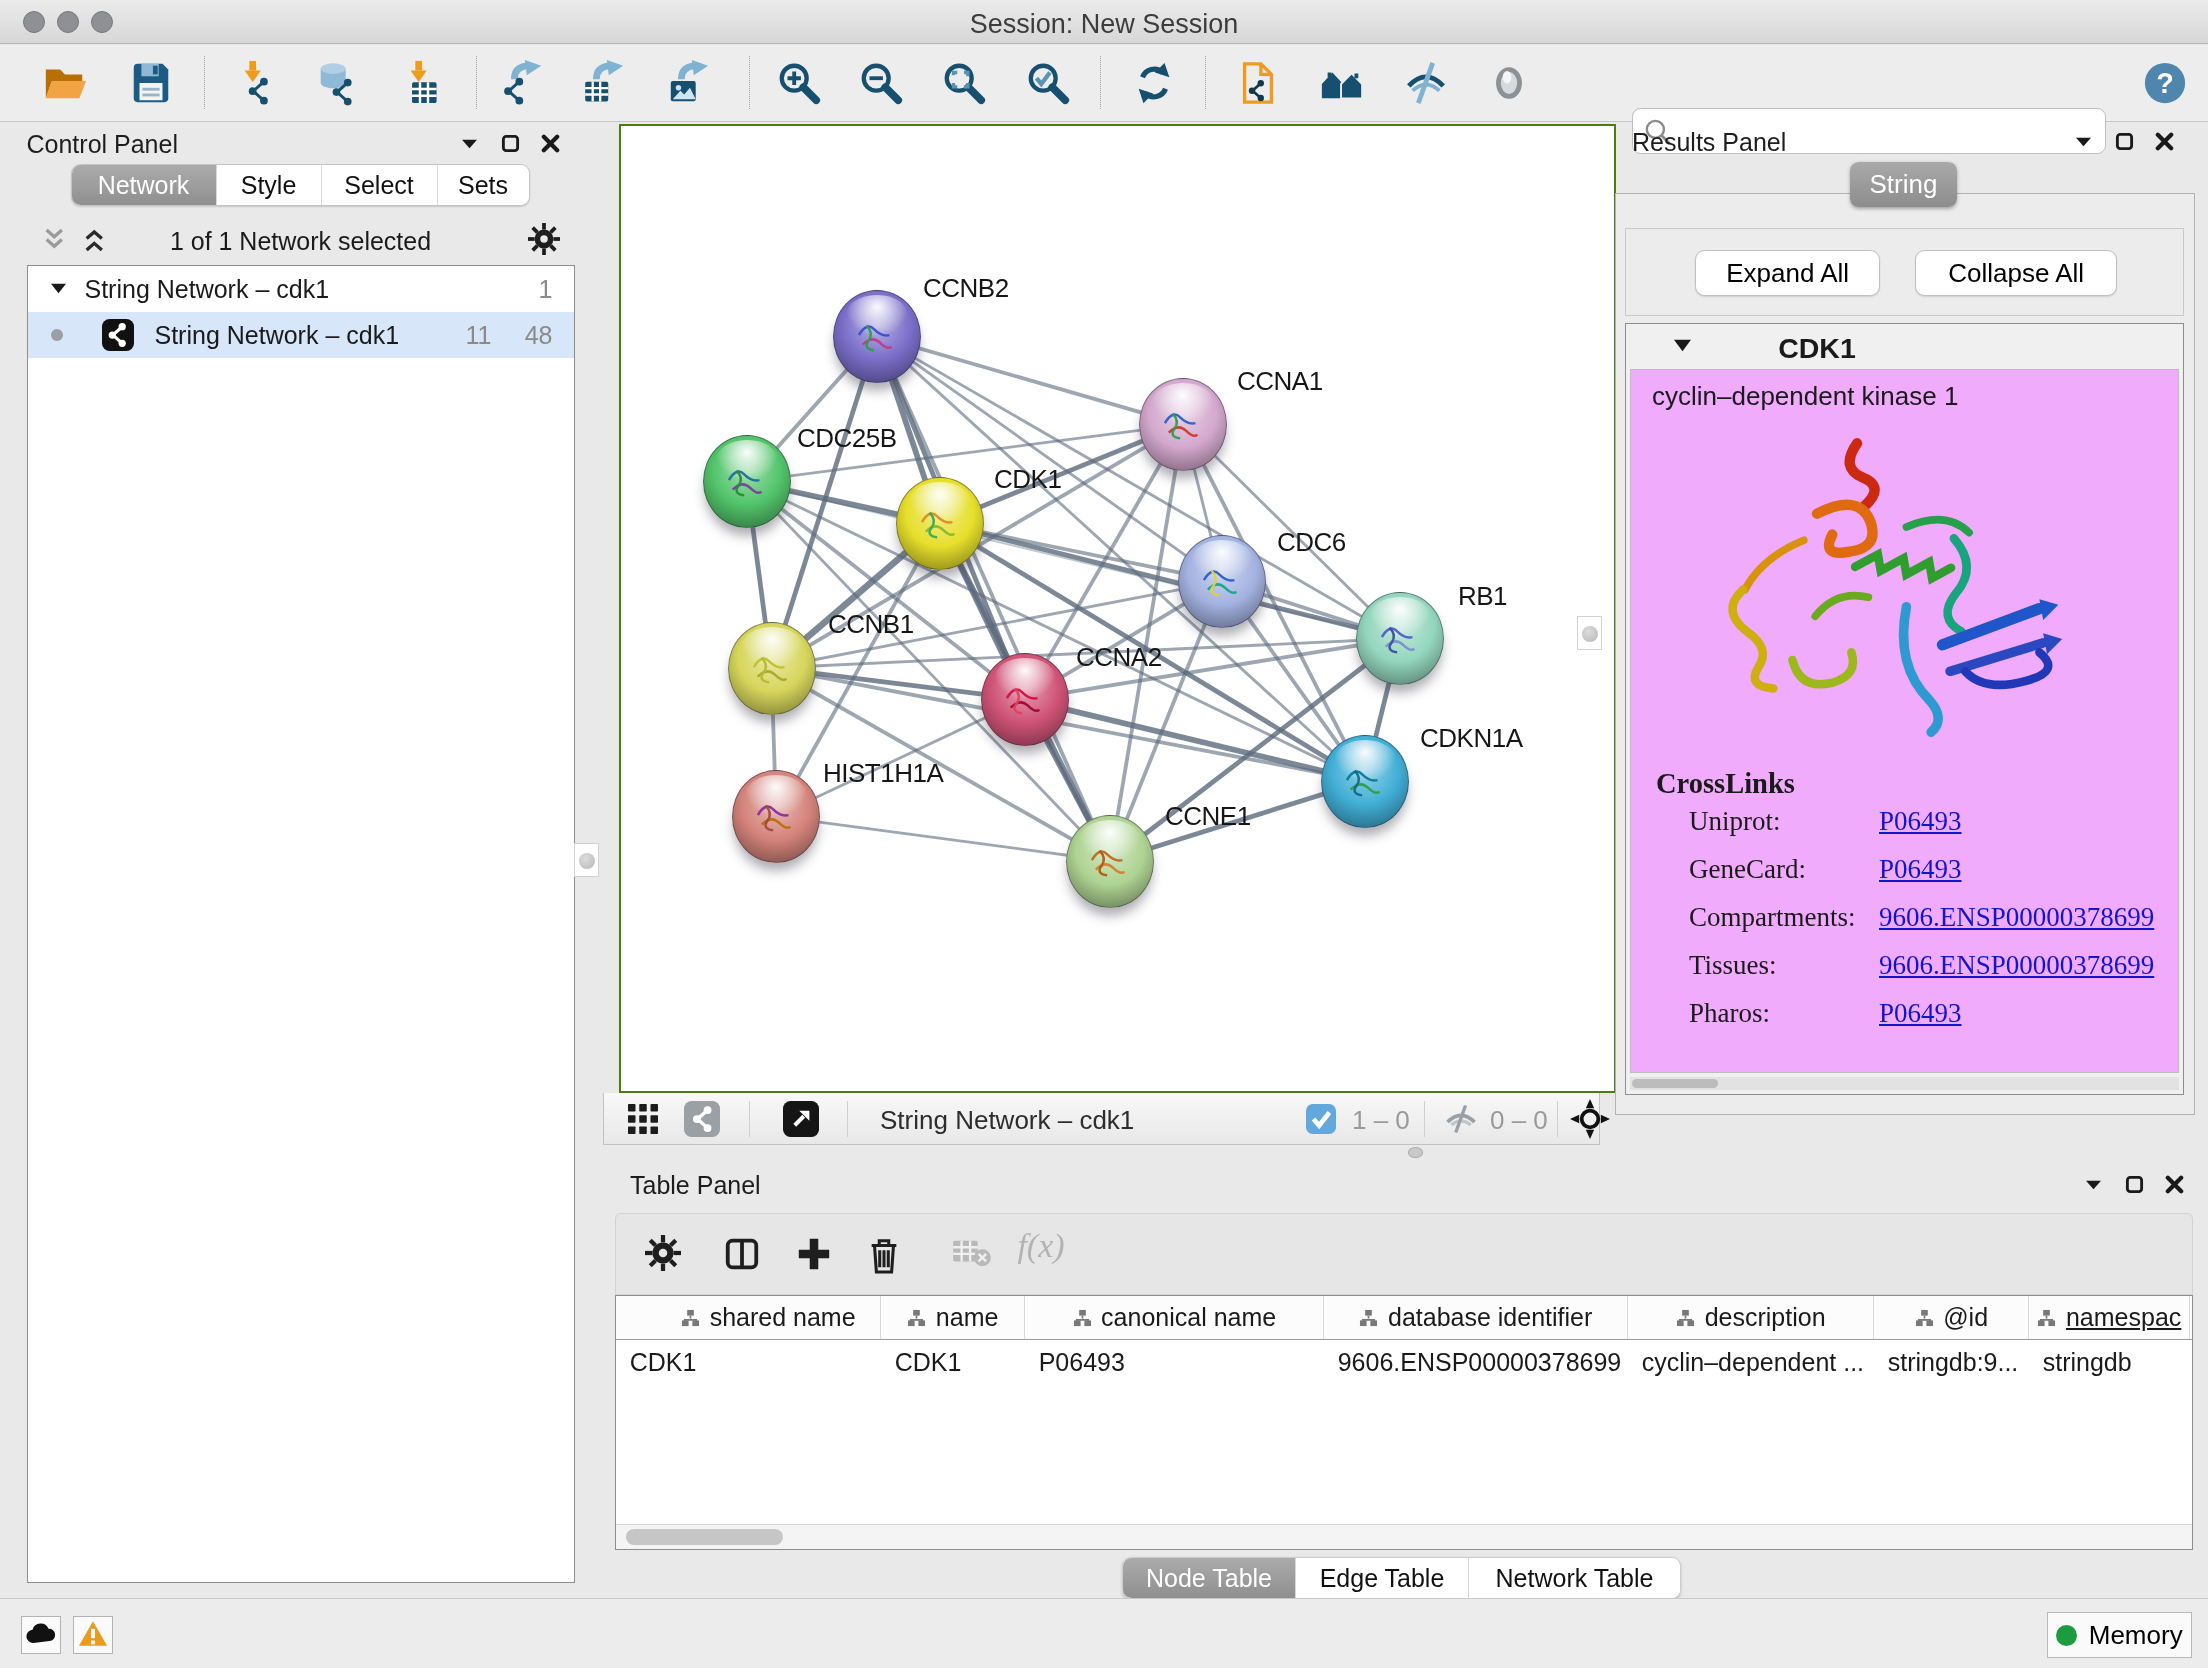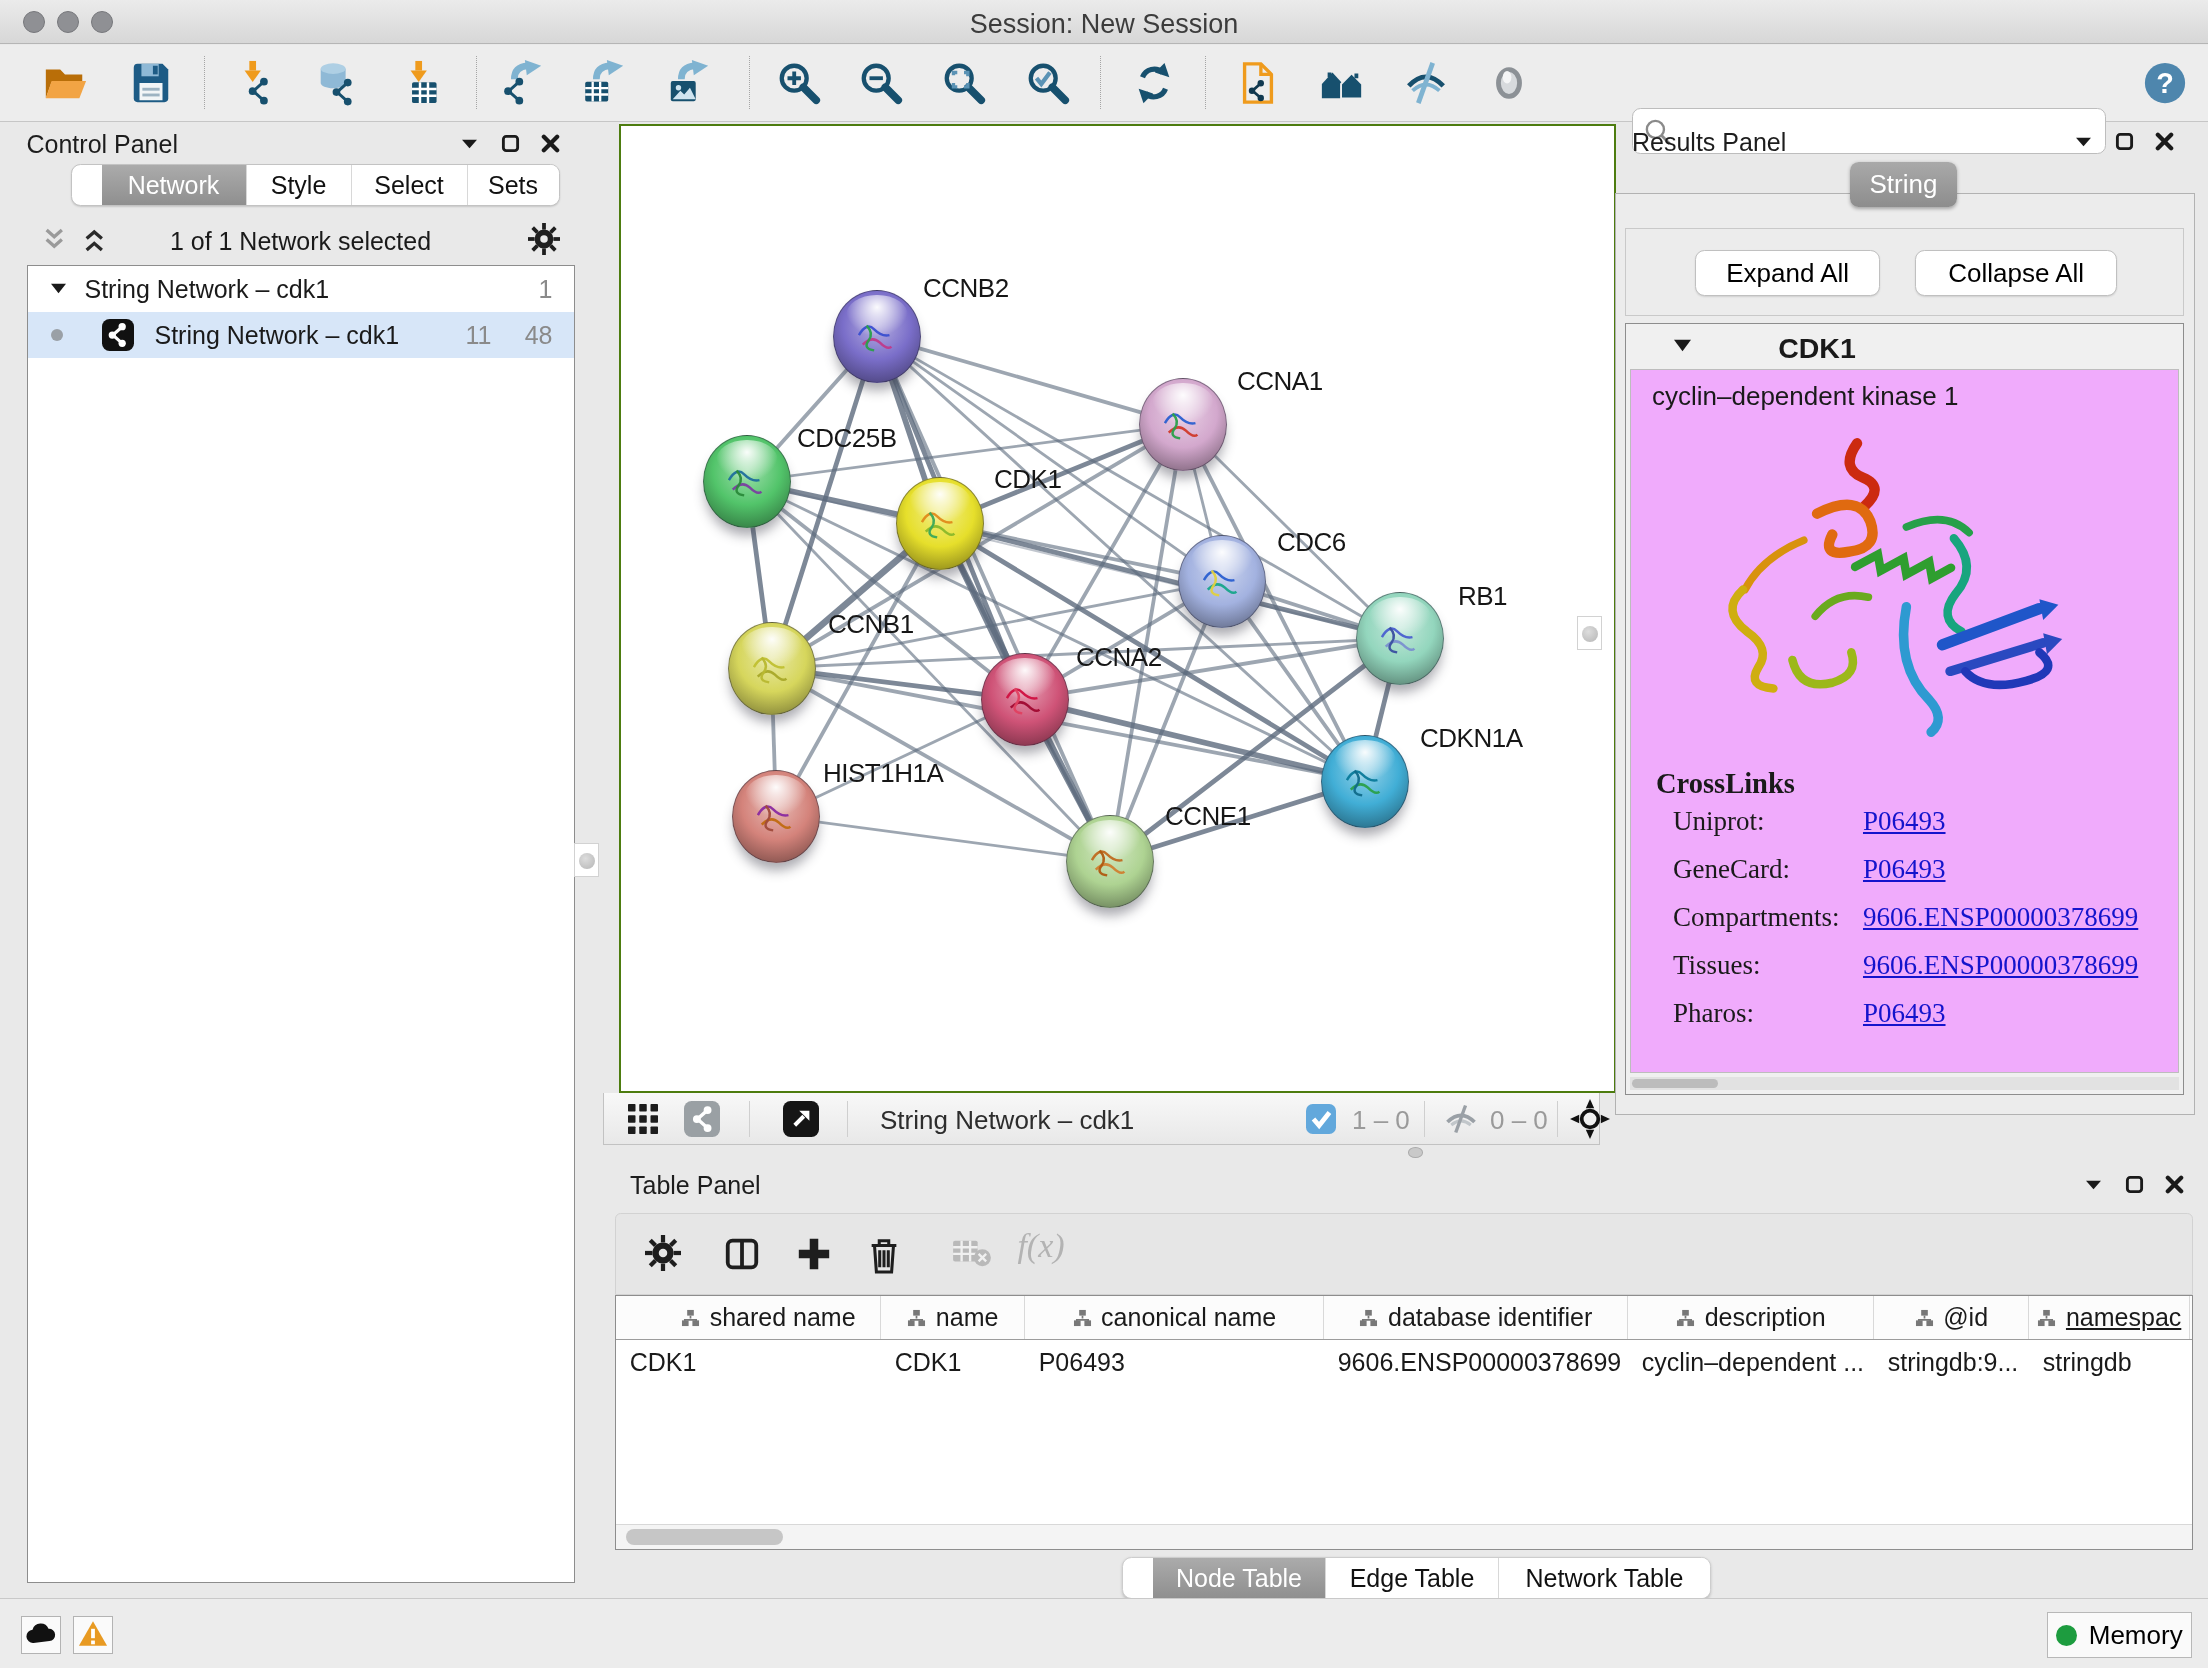--- a/index.html
+++ b/index.html
@@ -27,21 +27,21 @@
   .ph-icons { position:absolute; display:flex; gap:21px; align-items:center; }
   .ph-icons svg { display:block; }
 
   
   .control-panel { position:absolute; left:9.5px; top:126px; width:582px; height:1461px; }
   .cp-head { position:relative; height:34px; }
   .cp-title { position:absolute; left:17px; top:3.8px; }
   .seg-tabs { position:absolute; left:61px; top:38px; height:42px; display:flex; background:#fff; border:1px solid #c3c3c3; border-radius:9.5px; overflow:hidden; box-shadow:0 1px 1.9px rgba(0,0,0,.15); }
   .seg-tab { height:100%; display:flex; align-items:center; justify-content:center; font-size:25px; color:#111; background:#fff; border-right:1px solid #d8d8d8; cursor:pointer; }
   .seg-tab:last-child { border-right:none; }
-  .seg-tab.active { background:linear-gradient(#ababab,#8f8f8f); color:#fff;margin-left:30px; }
+  .seg-tab.active { background:linear-gradient(#ababab,#8f8f8f); color:#fff; }
   .cp-selrow { position:absolute; left:17px; top:91px; width:548px; height:44px; }
   .cp-selrow .txt { position:absolute; left:0; right:0; top:9.5px; text-align:center; font-size:25px; }
   .cp-list { position:absolute; left:17px; top:139px; width:548px; bottom:3.8px; background:#fff; border:1.9px solid #8d8d8d; }
   .net-row { position:relative; height:46px; font-size:25px; }
   .net-row .count { position:absolute; color:#8a8a8a; }
   .net-row.child { background:#d7e6f8; }
   .string-chip { position:absolute; width:32px; height:32px; border-radius:7.6px; background:#111; top:6.7px; }
   .string-chip svg { width:25px; height:25px; margin:3.8px; }
 
   
@@ -78,21 +78,21 @@
   .rp-btn { position:absolute; top:21px; height:46px; background:#fff; border:1px solid #c0c0c0; border-radius:9.5px;
     font-size:26px; font-family:"Liberation Sans",sans-serif; cursor:pointer; box-shadow:0 1px 1.9px rgba(0,0,0,.12); }
   .rp-section { position:absolute; left:9.5px; top:129px; width:559px; height:772px; background:#f0f0f0; border:1.9px solid #8d8d8d; }
   .rp-sec-head { position:relative; height:45px; }
   .rp-gene { position:absolute; left:152px; top:7.6px; font-size:28.5px; font-weight:bold; }
   .rp-content { position:absolute; left:3.8px; top:45px; right:3.8px; bottom:21px; background:#f0abfc; border:1px solid #bdbdbd; overflow:hidden; }
   .rp-desc { font-size:26px; padding:11.4px 0 0 21px; }
   .protein { display:block; margin:13.3px auto 0 auto; }
   .xl-title { font-family:"Liberation Serif",serif; font-weight:bold; font-size:28.5px; margin:9.5px 0 5.7px 25px; }
   .xl-row { display:flex; font-family:"Liberation Serif",serif; font-size:27px; margin:0 0 17px 42px; }
-  .xl-label { width:190px; }
+  .xl-label { width:190px;margin-left:16px; }
   .xl-link { color:#1414cc; text-decoration:underline; cursor:pointer; }
   .rp-scroll { position:absolute; left:3.8px; bottom:3.8px; right:3.8px; height:13.3px; background:#e2e2e2; }
   .rp-scroll i { position:absolute; left:1.9px; top:1.9px; width:86px; height:9.5px; background:#bcbcbc; border-radius:4.8px; display:block; }
 
   
   .table-panel { position:absolute; left:603px; top:1158px; width:1598px; height:439px; }
   .tp-title { position:absolute; left:27px; top:13.3px; }
   .tp-toolbar { position:absolute; left:12.4px; top:55px; width:1578px; height:82px; background:#e6e6e6; border:1px solid #d2d2d2; border-radius:5.7px 5.7px 0 0; }
   .tp-tool { position:absolute; top:21px; background:none; border:none; cursor:pointer; }
   .fx { font-family:"Liberation Serif",serif; font-style:italic; font-size:34px; color:#b3b3b3; }

